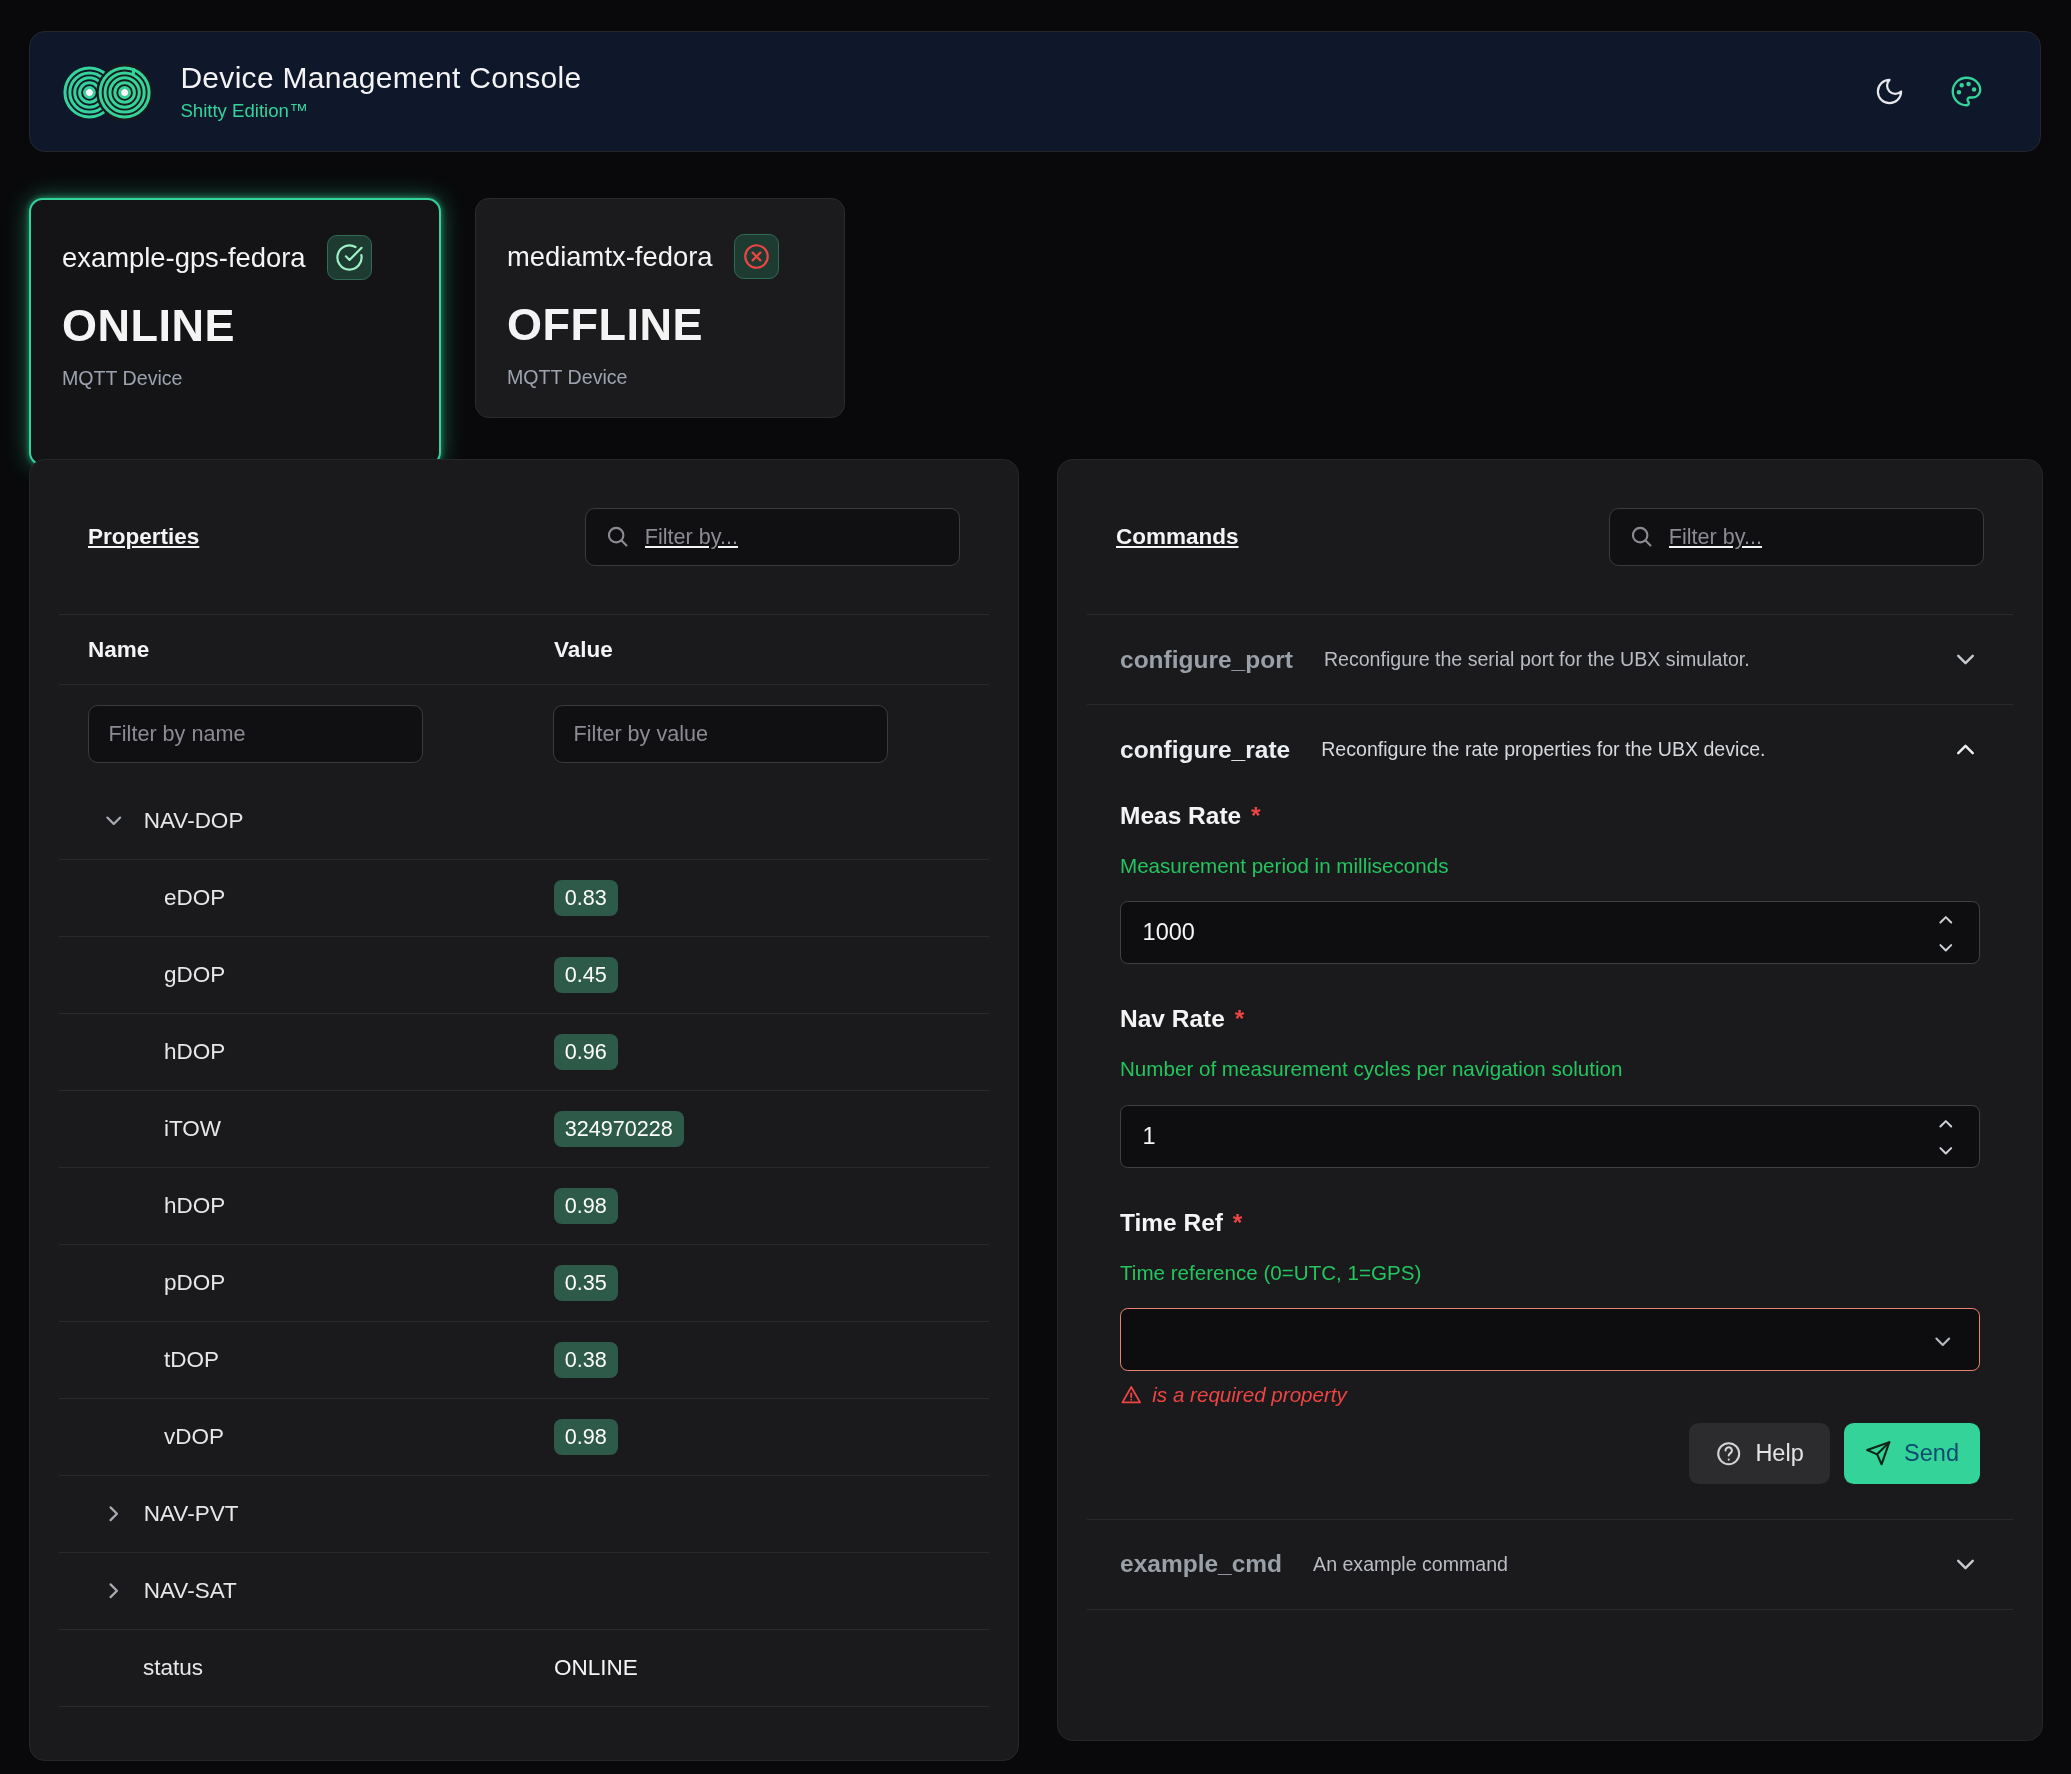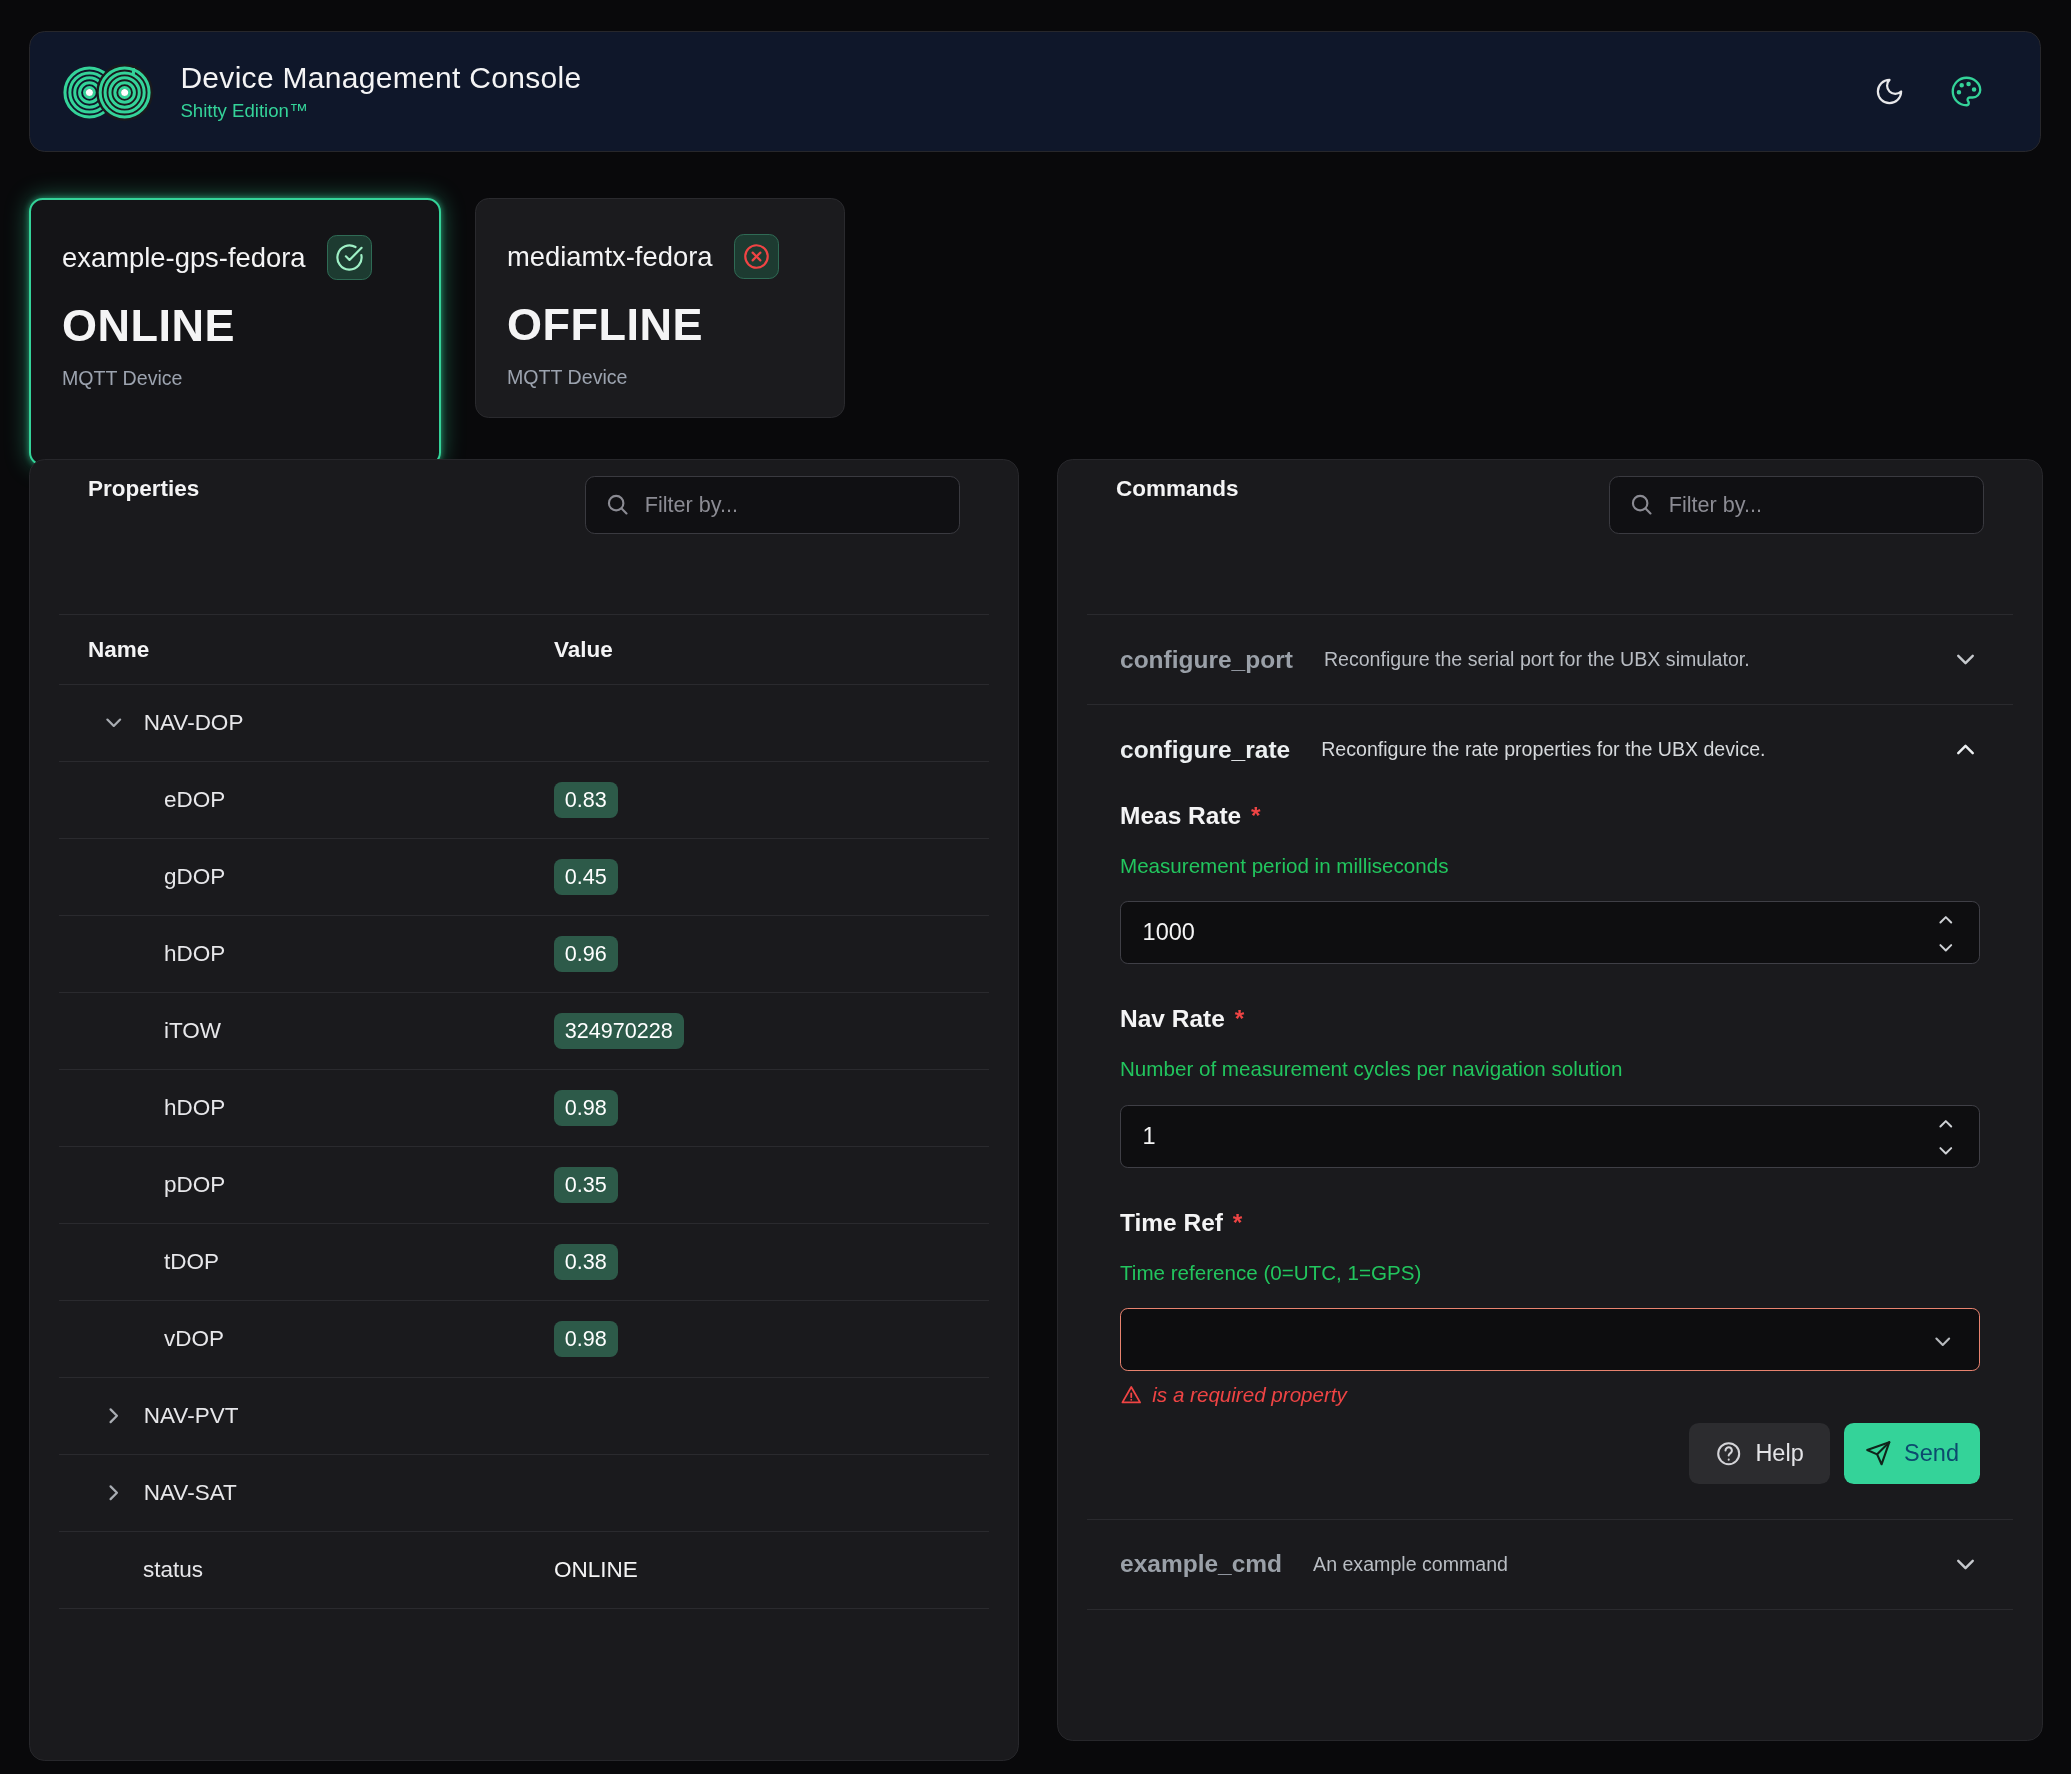--- a/index.html
+++ b/index.html
@@ -46,21 +46,21 @@
   .device-status { font-size: 45px; font-weight: 700; margin-top: 19.6px; letter-spacing: 0.5px; }
   .device-type { font-size: 19.6px; color: #9ca3af; margin-top: 15.7px; }
 
   
   .panel {
     position: absolute; background: #1a1a1d; border: 1px solid #27272b; border-radius: 15.7px;
     padding: 0 29px;
   }
   .props-panel { left: 29px; top: 459px; width: 990px; height: 1302px; }
   .cmds-panel  { left: 1057px; top: 459px; width: 986px; height: 1282px; }
-  .panel-header { height: 154px; display: flex; align-items: flex-start; padding: 16px 29px; }
+  .panel-header { height: 154px; display: flex; align-items: center; padding: 16px 29px; text-decoration: underline; }
   .panel-title { font-size: 22.5px; font-weight: 600; color: #f4f4f5; }
   .search-box {
     margin-left: auto; width: 375px; height: 58px; background: #101013;
     border: 1px solid #3a3a40; border-radius: 9.8px;
     display: flex; align-items: center; gap: 14.7px; padding: 0 18.6px;
   }
   .search-box input {
     flex: 1; background: transparent; border: none; outline: none;
     color: #e4e4e7; font-size: 21.6px; min-width: 0;
     font-family: "Liberation Sans", sans-serif;
@@ -243,20 +243,24 @@
     </div>
   </div>
   <div class="hdiv"></div>
 
   <div class="col-headers">
     <div class="col-name">Name</div>
     <div>Value</div>
   </div>
   <div class="hdiv"></div>
 
+  <div class="filter-row">
+    <input class="table-filter" type="text" placeholder="Filter by name" style="">
+    <input class="table-filter" type="text" placeholder="Filter by value" style="">
+  </div>
 
   <div class="prow">
     <div class="pname-wrap">
       <span class="group-chevron">
         <svg width="25.5" height="25.5" viewBox="0 0 24 24" fill="none" stroke="#a9adb3" stroke-width="2.1" stroke-linecap="round" stroke-linejoin="round">
             <path d="m6 9 6 6 6-6"></path>
           </svg>
       </span>
       <span class="group-label">NAV-DOP</span>
     </div>

